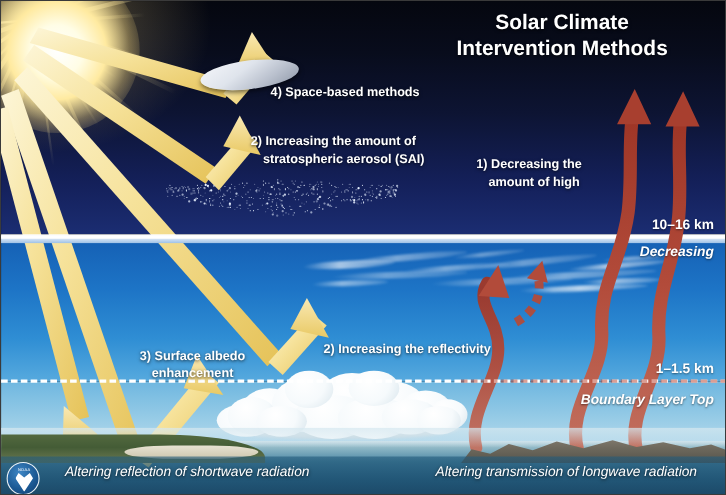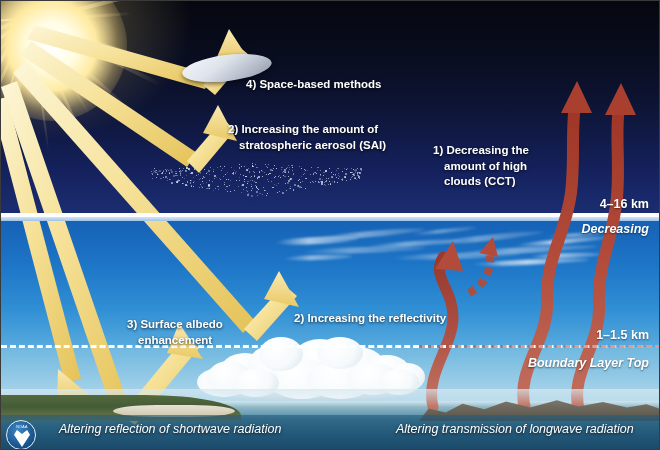--- a/index.html
+++ b/index.html
@@ -757,46 +757,49 @@
     </div>
 
   <div id="bl-line"></div>
   <div id="bl-line-red"></div>
 
   <div id="haze"></div>
   <div id="coast-left"></div>
   <div id="beach-left"></div>
   <div id="coast-right"></div>
 
+  <div id="title">
+    <div>Solar Climate</div>
+    <div>Intervention Methods</div>
+  </div>
 
   <div class="method-label" style="left:245px; top:76px;">
     <span>4) Space-based methods</span>
   </div>
 
   <div class="method-label" style="left:227px; top:121px;">
     <span>2) Increasing the amount of</span>
     <span class="cont">stratospheric aerosol (SAI)</span>
   </div>
 
   <div class="method-label" style="left:432px; top:142px;">
     <span>1) Decreasing the</span>
     <span class="cont">amount of high</span>
-    <span class="cont">clouds (CCT)</span>
   </div>
 
   <div class="method-label" style="left:126px; top:316px;">
     <span>3) Surface albedo</span>
     <span class="cont">enhancement</span>
   </div>
 
   <div class="method-label" style="left:293px; top:310px;">
     <span>2) Increasing the reflectivity</span>
   </div>
 
-  <div class="alt-label" style="right:10px; top:196px;">4–16 km</div>
+  <div class="alt-label" style="right:10px; top:196px;">10–16 km</div>
   <div class="zone-label" style="right:10px; top:221px;">Decreasing</div>
   <div class="alt-label" style="right:10px; top:327px;">1–1.5 km</div>
   <div class="zone-label" style="right:10px; top:355px;">Boundary Layer Top</div>
 
   <div id="bottom-bar"></div>
   <div class="caption" id="caption-right">Altering transmission of longwave radiation</div>
   <div class="caption" id="caption-left">Altering reflection of shortwave radiation</div>
 
   <div id="noaa-logo">
     <div id="noaa-text">NOAA</div>

